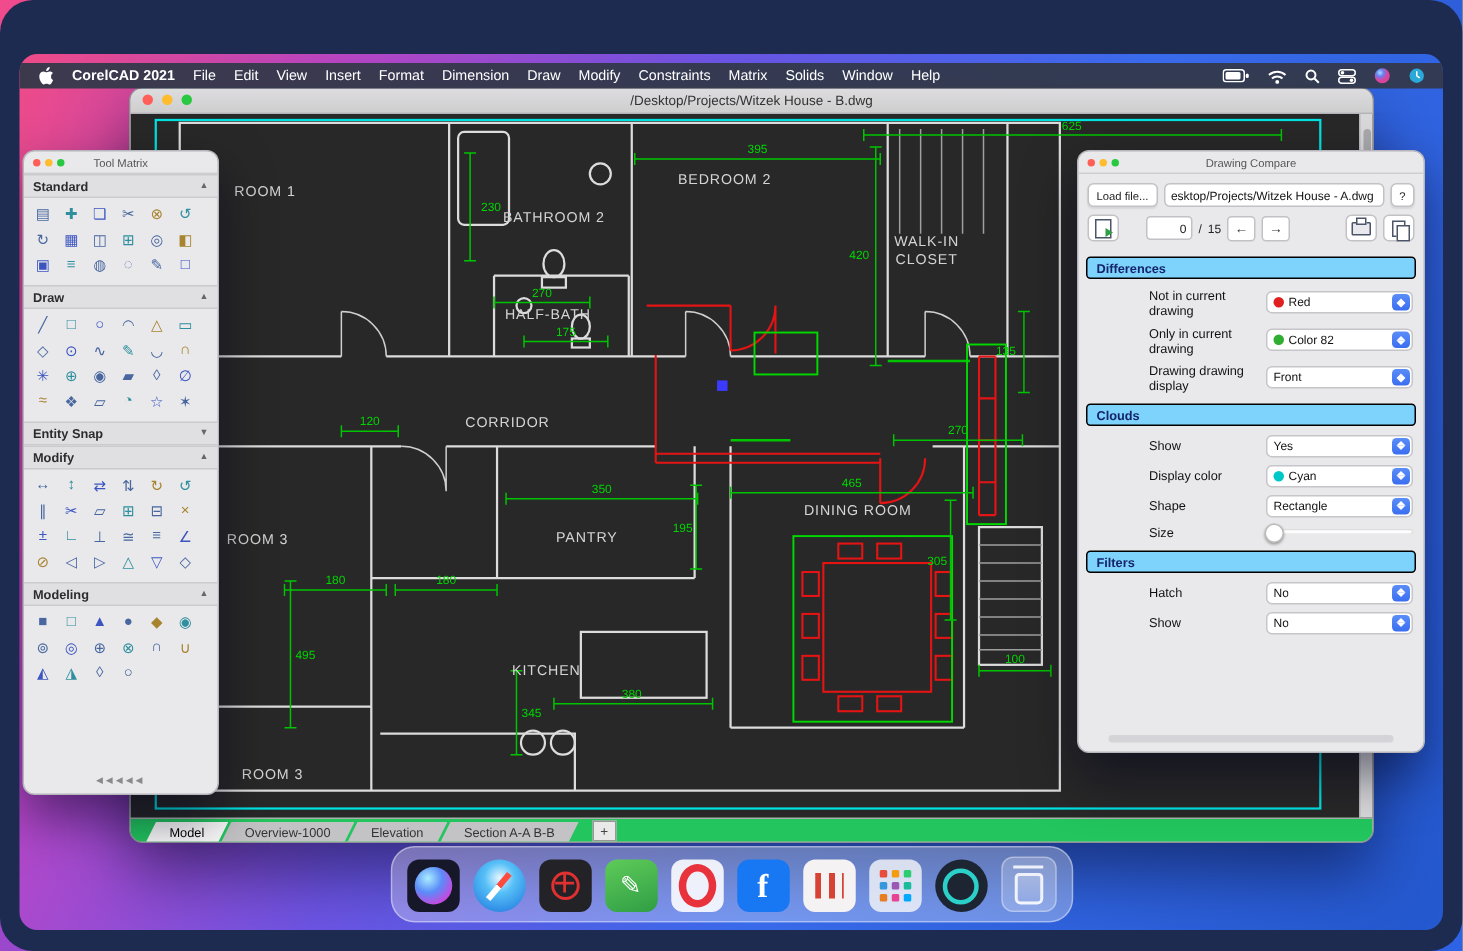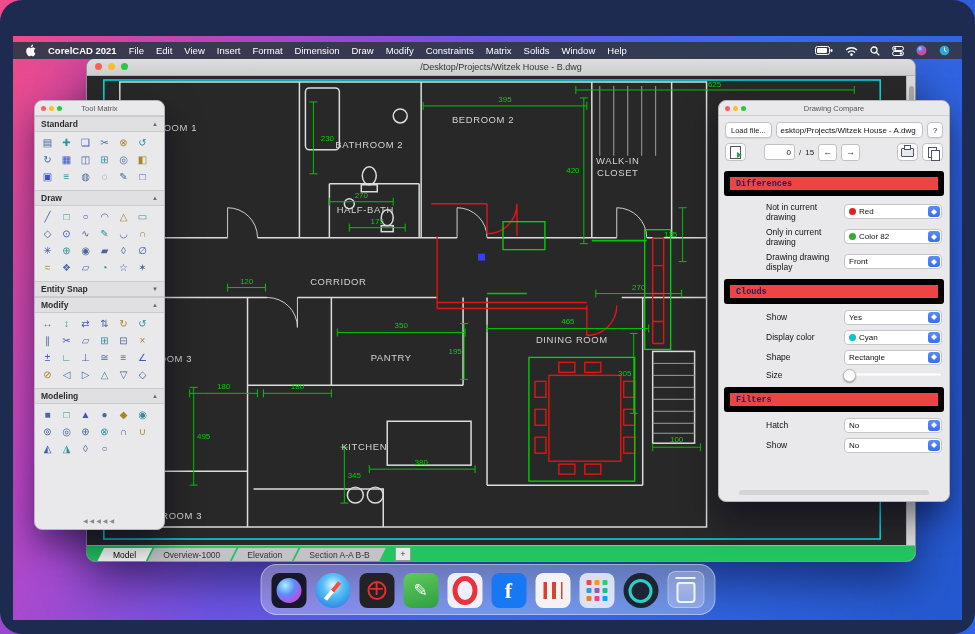--- a/index.html
+++ b/index.html
@@ -1,18 +1,18 @@
 <!DOCTYPE html>
 <html><head>
 <meta charset="utf-8">
 <style>
   html,body{margin:0;padding:0;width:975px;height:634px;overflow:hidden;font-family:"Liberation Sans",sans-serif;}
   .stage{position:relative;width:975px;height:634px;background:linear-gradient(118deg,#f14b8b 0%,#c13fb4 16%,#7a4fe0 34%,#3f6ceb 58%,#2b5bd7 78%,#2e63e6 100%);}
   .bezel{position:absolute;inset:0;border-radius:22px;background:#1d2b50;}
-  .desktop{position:absolute;left:13px;right:13px;top:36px;bottom:14px;border-radius:0;overflow:hidden;
+  .desktop{position:absolute;left:13px;right:13px;top:36px;bottom:14px;border-radius:12px;overflow:hidden;
     background:linear-gradient(115deg,#ef4b86 0%,#b946c6 18%,#6e55e6 38%,#3a6df0 62%,#2458cf 100%);}
 
   
   .menubar{position:absolute;left:0;right:0;top:6px;height:17px;background:rgba(50,56,73,.94);display:flex;align-items:center;
     padding:0 12px;color:#fff;font-size:9.5px;z-index:40;}
   .mb-left{display:flex;align-items:center;gap:12px;}
   .mb-app{font-weight:bold;}
   .menu-item{cursor:default;}
   .mb-right{margin-left:auto;display:flex;align-items:center;gap:12px;}
   .mb-ic{display:flex;align-items:center;}
@@ -50,21 +50,21 @@
   .addtab{width:14px;height:12px;border:1px solid #979797;background:#e9e9e9;margin:0 0 1px 14px;font-size:9px;color:#444;
     display:flex;align-items:center;justify-content:center;}
 
   
   .palette{position:absolute;background:#e9e9eb;border-radius:8px;border:1px solid #b5b5bb;box-shadow:0 16px 34px rgba(0,0,25,.5);z-index:20;display:flex;flex-direction:column;}
   .ptitle{height:14px;display:flex;align-items:center;justify-content:center;position:relative;font-size:7.5px;color:#555;border-bottom:1px solid #cfcfd3;flex:none;}
   .pdots{position:absolute;left:6px;top:4.5px;display:flex;gap:3px;}
   .pdots span{width:5px;height:5px;border-radius:50%;display:block;}
 
   
-  .tm{left:21px;top:64px;width:129px;height:428px;}
+  .tm{left:2px;top:64px;width:129px;height:428px;}
   .tm-h{height:14px;background:#e0e0e3;border-top:1px solid #cbcbcf;border-bottom:1px solid #cbcbcf;display:flex;align-items:center;
     justify-content:space-between;padding:0 6px;font-size:8.5px;font-weight:bold;color:#2c2c2c;flex:none;}
   .tm-arrow{font-size:6px;color:#666;}
   .tm-grid{display:flex;flex-wrap:wrap;padding:3px 5px 6px;column-gap:4px;row-gap:2px;flex:none;}
   .tm-cell{width:15px;height:15px;display:flex;align-items:center;justify-content:center;font-size:10px;color:#48679f;border-radius:3px;}
   .tm-cell:nth-child(4n+2){color:#2f8f9e;}
   .tm-cell:nth-child(5n+3){color:#3c55c0;}
   .tm-cell:nth-child(7n+5){color:#a8842f;}
   .tm-footer{margin-top:auto;display:flex;justify-content:center;padding:4px 0 5px;color:#8a8a8e;font-size:6px;letter-spacing:2px;}
 
@@ -83,22 +83,22 @@
   .nav-sep,.nav-total{font-size:8px;color:#222;}
   .arrow-btn{width:17px;height:15px;background:#fff;border:1px solid #c2c2c6;border-radius:3px;display:flex;align-items:center;justify-content:center;
     font-size:9px;color:#333;}
   .flexsp{flex:1;}
   .ic-sheet{width:9px;height:11px;border:1px solid #4a5568;background:#fff;position:relative;}
   .ic-sheet::after{content:"";position:absolute;right:-5px;bottom:0;width:0;height:0;border:3px solid transparent;border-left:5px solid #2f9e44;}
   .ic-printer{width:11px;height:7px;border:1px solid #4a5568;border-radius:1px;position:relative;background:#e8e8ee;}
   .ic-printer::before{content:"";position:absolute;left:2px;top:-4px;width:5px;height:3px;background:#fff;border:1px solid #4a5568;}
   .ic-copy{width:7px;height:9px;border:1px solid #4a5568;background:#fff;position:relative;}
   .ic-copy::after{content:"";position:absolute;left:2px;top:2px;width:7px;height:9px;border:1px solid #4a5568;background:#fff;}
-  .dc-sec{margin:5px 5px 3px;background:#ef4444;border:6px solid #000000;border-radius:3px;height:13px;display:flex;align-items:center;
-    padding:0 6px;font-size:8.5px;font-weight:bold;color:#15246b;flex:none;font-family:Liberation Mono, monospace;}
+  .dc-sec{margin:5px 5px 3px;background:#7dd3fc;border:1px solid #000000;border-radius:3px;height:13px;display:flex;align-items:center;
+    padding:0 6px;font-size:8.5px;font-weight:bold;color:#15246b;flex:none;}
   .dc-row{display:flex;align-items:center;padding:2.5px 7px;font-size:8.5px;color:#111;margin-left:40px;}
   .dc-row .lbl{flex:1;}
   .dd{display:flex;align-items:center;width:98px;height:15px;background:#fff;border:1px solid #c6c6ca;border-radius:4px;padding-left:4px;box-sizing:border-box;justify-content:center;}
   .sw{width:7px;height:7px;border-radius:50%;margin-right:3px;flex:none;background:#888;}
   .ddv{font-size:8px;color:#111;white-space:nowrap;overflow:hidden;}
   .chev{margin:1px 1px 1px auto;width:12px;align-self:stretch;background:linear-gradient(#5b8df8,#3a6ef0);border-radius:3px;position:relative;flex:none;}
   .chev::before{content:"";position:absolute;left:3px;top:2.5px;border-left:3px solid transparent;border-right:3px solid transparent;border-bottom:3.5px solid #fff;}
   .chev::after{content:"";position:absolute;left:3px;bottom:2.5px;border-left:3px solid transparent;border-right:3px solid transparent;border-top:3.5px solid #fff;}
   .slider{width:98px;height:3px;background:#fff;border-radius:2px;position:relative;box-shadow:inset 0 0 1px #999;}
   .knob{position:absolute;left:-1px;top:-4px;width:11px;height:11px;border-radius:50%;background:#fff;border:1px solid #bbb;box-shadow:0 1px 2px rgba(0,0,0,.35);display:block;}

